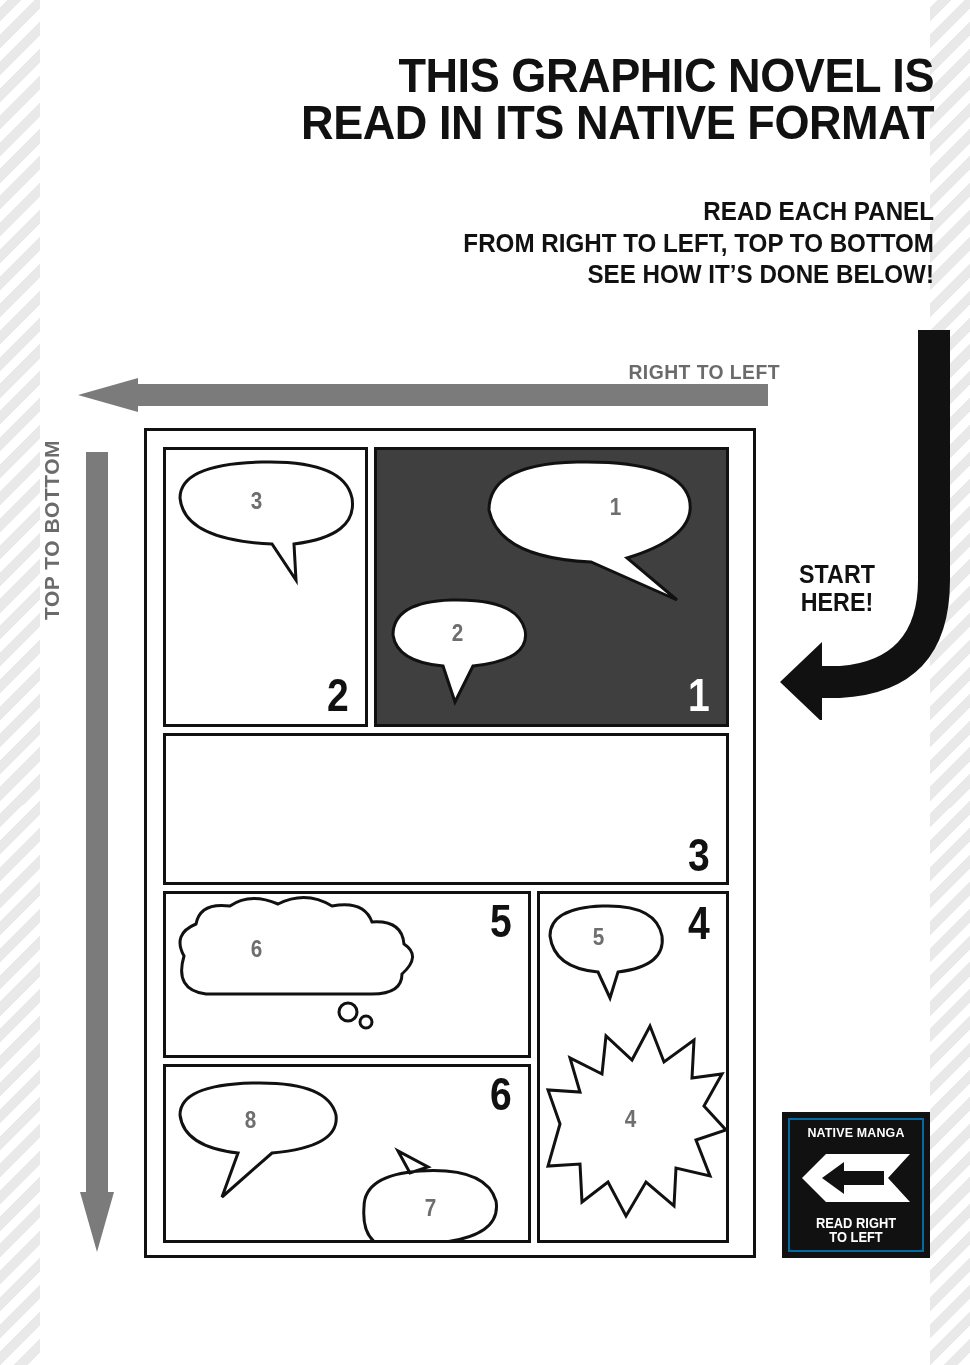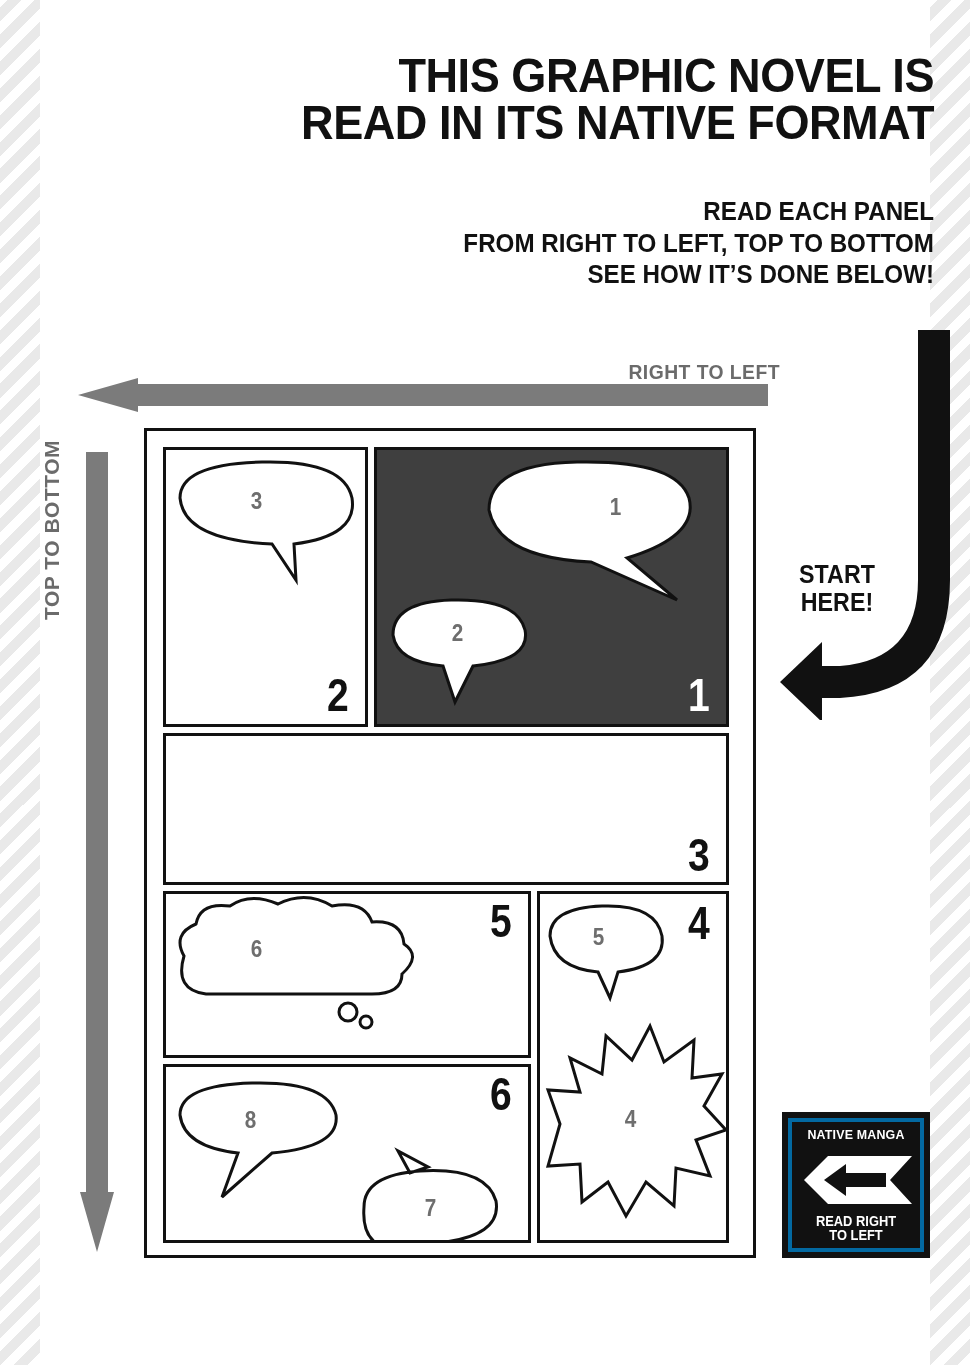--- a/index.html
+++ b/index.html
@@ -184,21 +184,21 @@
     width: 148px;
     height: 146px;
     background: #111;
     padding: 6px;
     box-sizing: border-box;
   }
   .badge-inner {
     position: relative;
     width: 100%;
     height: 100%;
-    border: 4px solid #0369a1;
+    border: 2px solid #0369a1;
     box-sizing: border-box;
   }
   .badge-top {
     position: absolute;
     top: 5px;
     left: 0;
     width: 100%;
     text-align: center;
     color: #fff;
     font-weight: bold;

